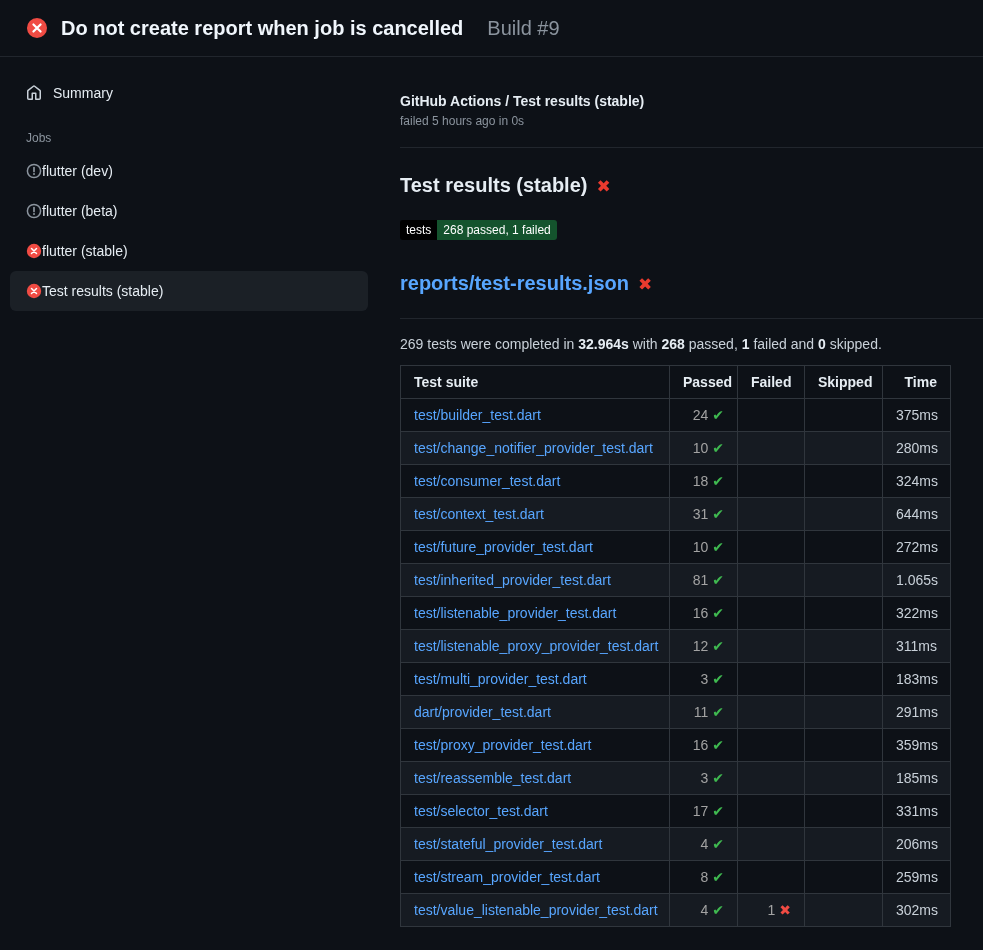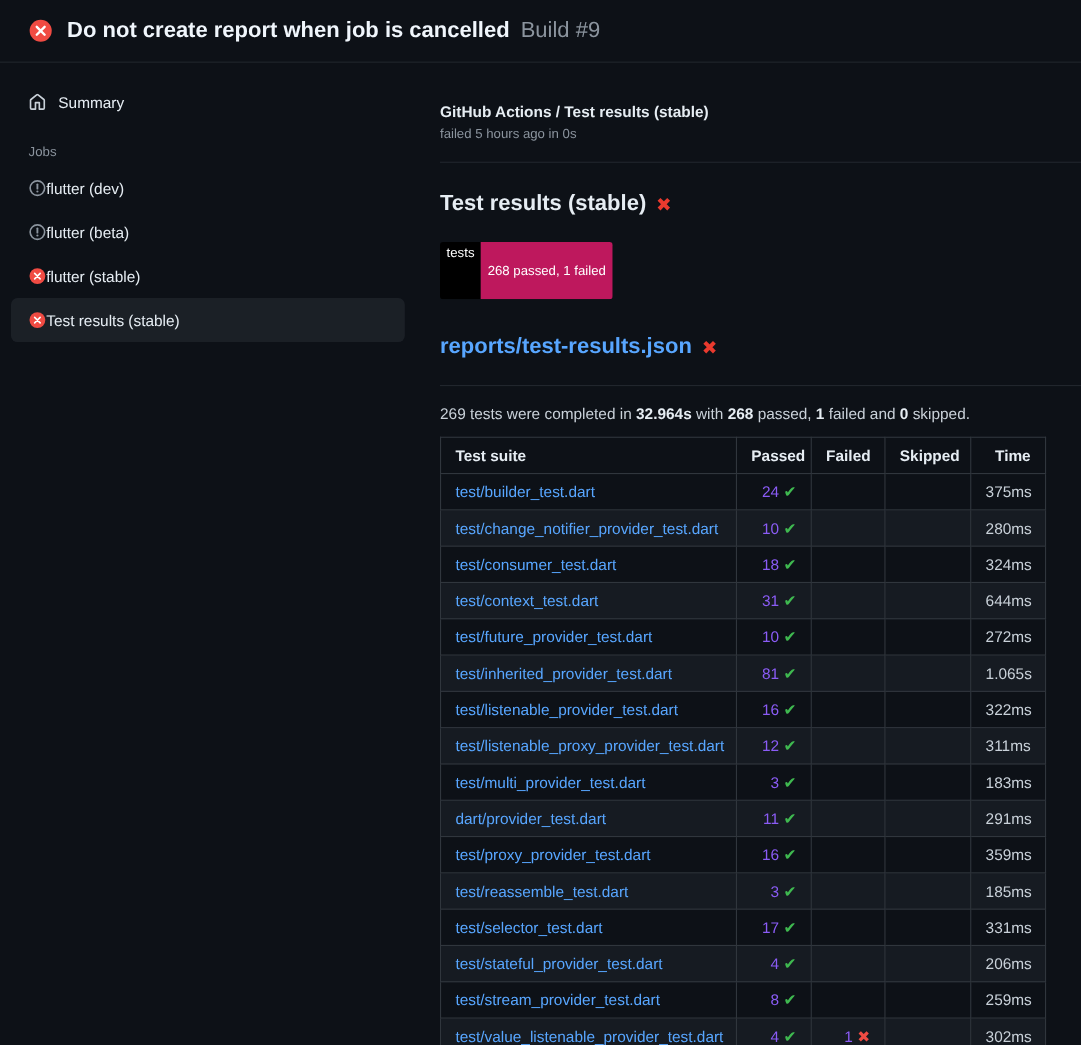--- a/index.html
+++ b/index.html
@@ -10,21 +10,21 @@
     font-family: "Liberation Sans", "DejaVu Sans", sans-serif;
     font-size: 14px;
   }
 
   
   .page-header {
     display: flex; align-items: center; gap: 13px;
     height: 57px; padding: 0 26px;
     border-bottom: 1px solid #21262d;
   }
-  .page-header .titles { display: flex; align-items: baseline; gap: 10px; text-align: right; }
+  .page-header .titles { display: flex; align-items: baseline; gap: 24px; text-align: right; }
   .page-title { font-size: 20px; font-weight: 700; color: #f0f6fc; margin: 0; }
   .build-number { font-size: 20px; font-weight: 400; color: #8b949e; }
 
   
   .body-wrap { display: flex; height: 893px; }
   .sidebar { width: 376px; flex: 0 0 376px; padding-top: 18px; }
   .main { flex: 1; padding: 36px 0 32px 24px; }
 
   
   .summary-item {
@@ -56,21 +56,21 @@
     margin: 26px 0 0 0; font-size: 20px; font-weight: 700; color: #e6edf3;
     display: flex; align-items: center; gap: 9px;
   }
   .xmark { color: #e93a2e; font-size: 17px; font-weight: 700; position: relative; top: 1px; }
 
   .badge {
     display: inline-flex; margin-top: 23px;
     font-size: 12px; line-height: 18px; border-radius: 3px; overflow: hidden;
   }
   .badge-label { background: #000000; color: #ffffff; padding: 1px 6px; }
-  .badge-value { background: #be185d; color: #ffffff; padding: 17px 6px; }
+  .badge-value { background: #14532d; color: #ffffff; padding: 1px 6px; }
 
   .report-heading {
     margin: 32px 0 0 0; padding-bottom: 23px;
     font-size: 20px; font-weight: 700;
     border-bottom: 1px solid #21262d;
     display: flex; align-items: center; gap: 9px;
   }
   .report-heading a { color: #58a6ff; text-decoration: none; cursor: pointer; }
 
   .summary-line { margin: 17px 0 0 0; color: #c9d1d9; }
@@ -86,21 +86,21 @@
   }
   .results th { color: #e6edf3; font-weight: 700; text-align: right; }
   .results th.col-suite, .results td.col-suite { text-align: left; }
   .results td { text-align: right; }
   .results tbody tr:nth-child(even) { background: #161b22; }
   .results .w-passed { width: 68px; }
   .results .w-failed { width: 67px; }
   .results .w-skipped { width: 78px; }
   .results .w-time { width: 68px; }
   .suite-link { color: #58a6ff; text-decoration: none; cursor: pointer; }
-  .num { color: #8b5cf6; }
+  .num { color: #a3a3a3; }
   .check { color: #3fb950; margin-left: 4px; font-weight: 700; }
   .cross { color: #f04b43; margin-left: 4px; font-weight: 700; }
   .col-time { color: #c9d1d9; }
 </style>
 </head>
 <body>
 
 <div class="page-header">
   <svg width="22" height="22" viewBox="0 0 16 16">
     <circle cx="8" cy="8" r="7.3" fill="#f04b43"></circle>

